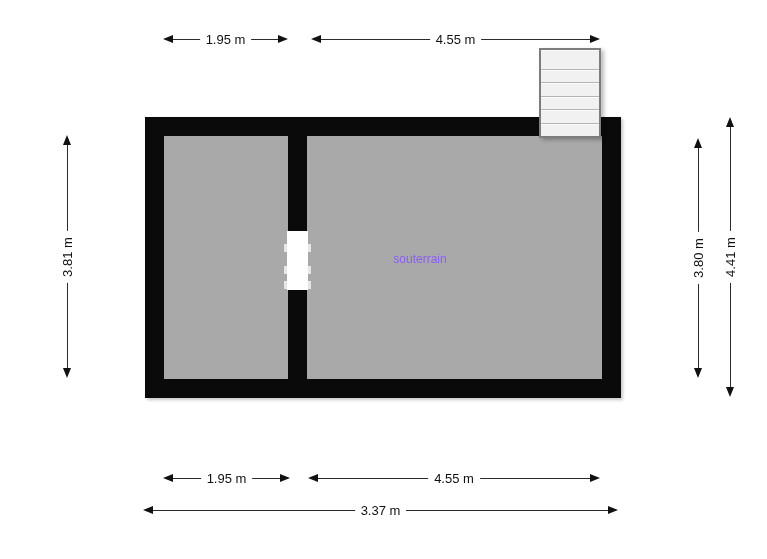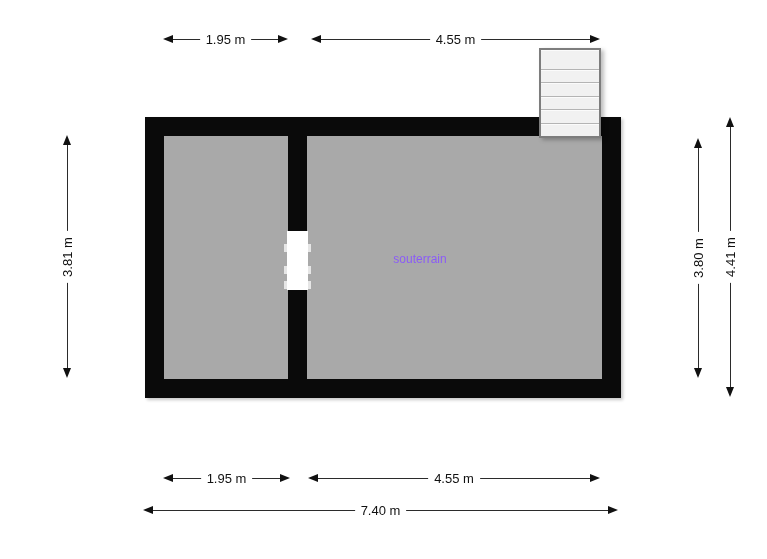--- a/index.html
+++ b/index.html
@@ -112,21 +112,21 @@
   <div class="dim h" style="left:308px;top:478px;width:292px;">
     <div class="dline"></div>
     <span class="ah left"></span>
     <span class="ah right"></span>
     <span class="dlabel">4.55 m</span>
   </div>
   <div class="dim h" style="left:143px;top:510px;width:475px;">
     <div class="dline"></div>
     <span class="ah left"></span>
     <span class="ah right"></span>
-    <span class="dlabel">7.40 m</span>
+    <span class="dlabel">3.37 m</span>
   </div>
 
   <div class="plan-outer"></div>
   <div class="room left"></div>
   <div class="room right"></div>
   <span class="room-label">souterrain</span>
 
   <div class="opening">
     <span class="notch l n1"></span>
     <span class="notch l n2"></span>

